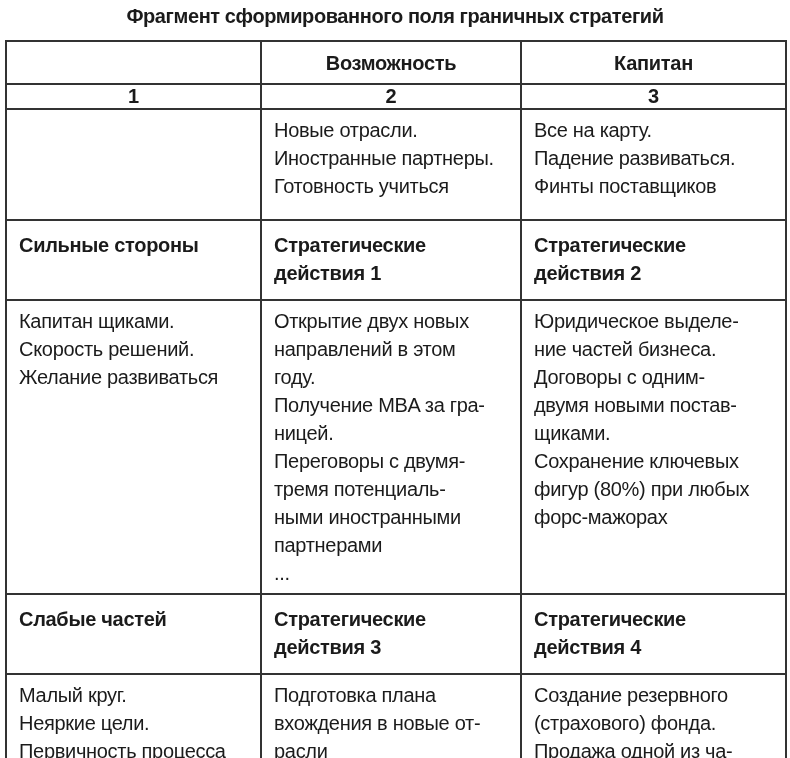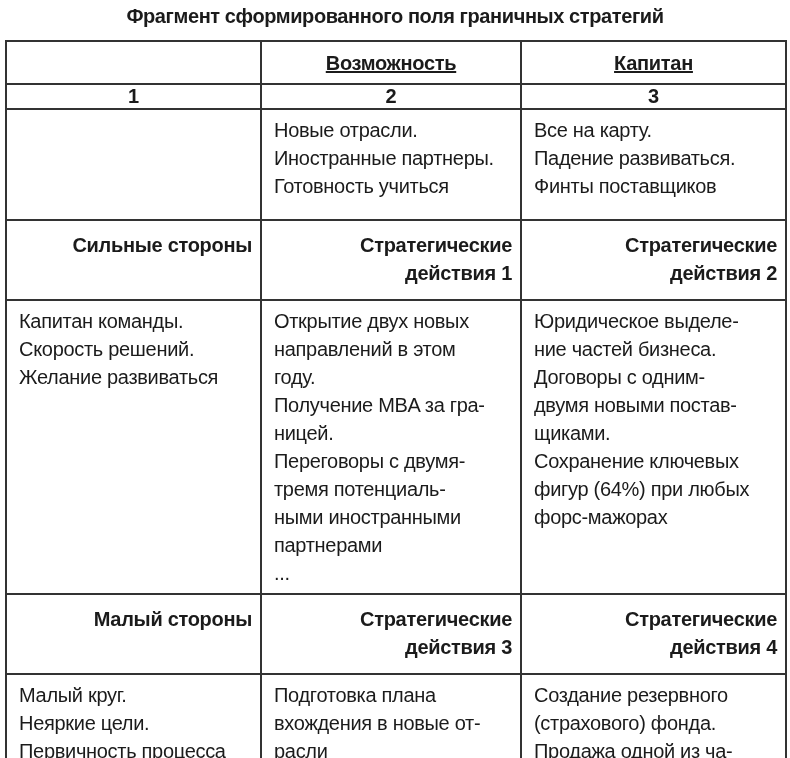--- a/index.html
+++ b/index.html
@@ -53,37 +53,35 @@
     white-space:pre-line;
     overflow:hidden;
   }
   tr.r-header td{
     height:41px;
     padding:0;
     text-align:center;
     vertical-align:middle;
     font-weight:bold;
     white-space:normal;
-    text-decoration:underline;
   }
   tr.r-numbers td{
     height:23px;
     padding:0;
     text-align:center;
     vertical-align:middle;
     font-weight:bold;
     line-height:23px;
     white-space:normal;
   }
   tr.r-values td{height:97px;margin-left:40px;}
   tr.r-sub td{
     height:62px;
     font-weight:bold;
     padding-top:10px;
-    text-align:right;
   }
   tr.r-big td{height:264px;}
   tr.r-last td{height:113px;}
 </style>
 </head>
 <body>
 
 <div class="page">
 
   <h1 class="title">Фрагмент сформированного поля граничных стратегий</h1>
@@ -115,44 +113,44 @@
 Финты поставщиков</td>
       </tr>
       <tr class="r-sub">
         <td>Сильные стороны</td>
         <td>Стратегические
 действия 1</td>
         <td>Стратегические
 действия 2</td>
       </tr>
       <tr class="r-big">
-        <td>Капитан команды.
+        <td>Капитан щиками.
 Скорость решений.
 Желание развиваться</td>
         <td>Открытие двух новых
 направлений в этом
 году.
 Получение MBA за гра-
 ницей.
 Переговоры с двумя-
 тремя потенциаль-
 ными иностранными
 партнерами
 ...</td>
         <td>Юридическое выделе-
 ние частей бизнеса.
 Договоры с одним-
 двумя новыми постав-
 щиками.
 Сохранение ключевых
-фигур (64%) при любых
+фигур (80%) при любых
 форс-мажорах</td>
       </tr>
       <tr class="r-sub">
-        <td>Малый стороны</td>
+        <td>Слабые частей</td>
         <td>Стратегические
 действия 3</td>
         <td>Стратегические
 действия 4</td>
       </tr>
       <tr class="r-last">
         <td>Малый круг.
 Неяркие цели.
 Первичность процесса</td>
         <td>Подготовка плана

